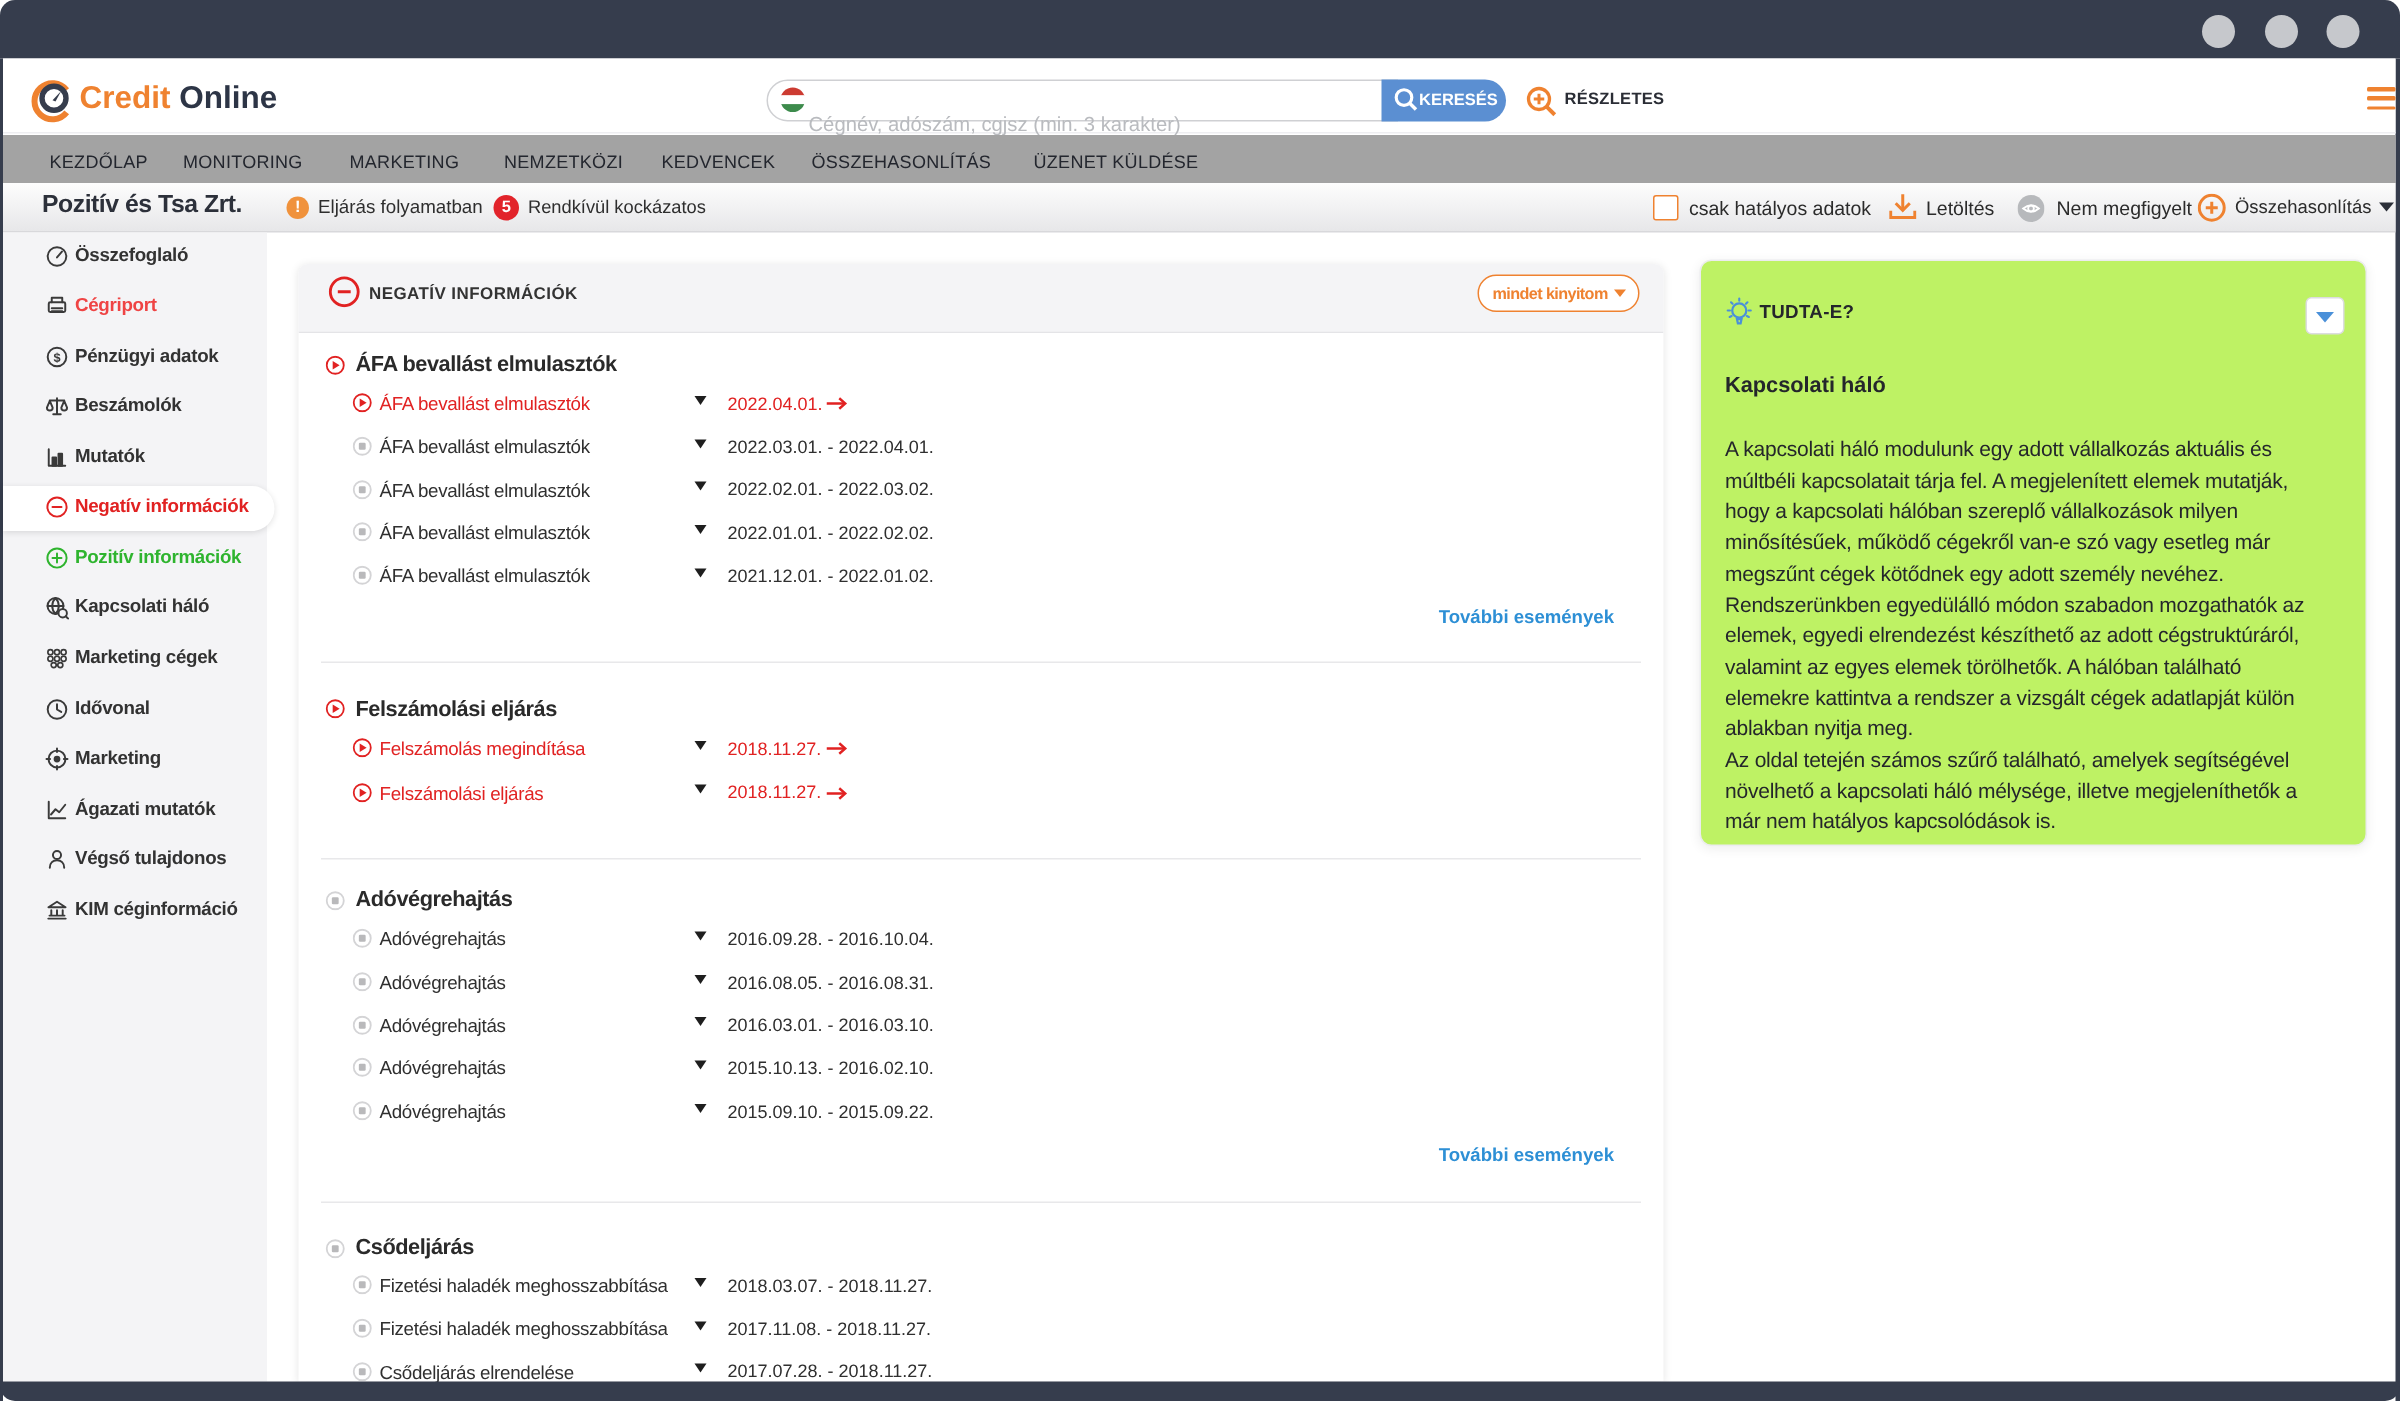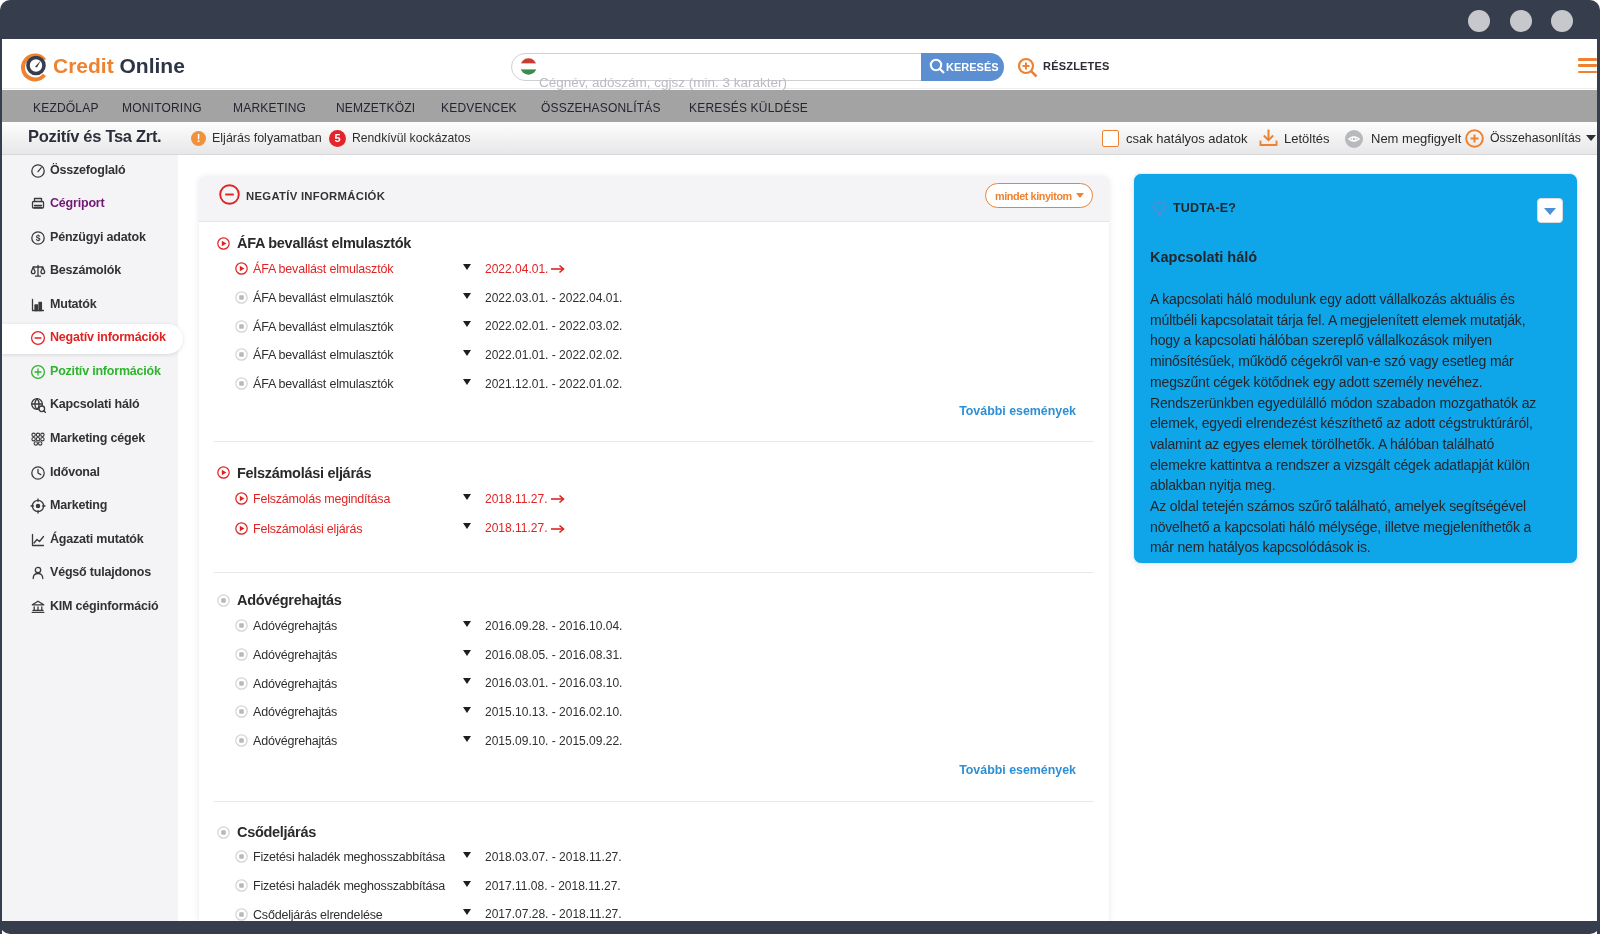--- a/index.html
+++ b/index.html
@@ -17,21 +17,21 @@
 #pill{position:absolute;left:2px;top:324px;width:181px;height:30px;background:#fff;border-radius:0 15px 15px 0;box-shadow:0 1px 4px rgba(0,0,0,.12)}
 #card{position:absolute;left:199px;top:176px;width:910px;bottom:13px;background:#fff;box-shadow:0 1px 6px rgba(0,0,0,.10);border-radius:6px 6px 0 0}
 #cardhead{position:absolute;left:0;top:0;width:910px;height:46px;background:#f4f4f6;border-bottom:1px solid #e4e4e7;border-radius:6px 6px 0 0}
 .stitle{font-weight:bold;font-size:14.5px;letter-spacing:-.3px;color:#2a2a2a}
 .row-lbl{font-size:12.5px;letter-spacing:-.2px;color:#2f2f2f}
 .red{color:#e12222!important}
 .caret{position:absolute;width:0;height:0;border-left:4.5px solid transparent;border-right:4.5px solid transparent;border-top:6px solid #1e1e1e}
 .date{position:absolute;font-size:12px;color:#2f2f2f;white-space:nowrap}
 .te{position:absolute;right:33px;font-size:12.4px;font-weight:bold;color:#2d8fd5}
 .divider{position:absolute;left:15px;width:880px;height:1px;background:#e8e8ea}
-#tudta{position:absolute;left:1133px;top:173px;width:445px;height:391px;background:#0ea5e9;border:1px solid #ececef;border-radius:8px;box-shadow:0 2px 8px rgba(0,0,0,.07)}
+#tudta{position:absolute;left:1133px;top:173px;width:445px;height:391px;background:#bef264;border:1px solid #ececef;border-radius:8px;box-shadow:0 2px 8px rgba(0,0,0,.07)}
 #tudta p{position:absolute;left:16px;top:115px;width:408px;font-size:14px;line-height:20.7px;letter-spacing:-.15px;color:#24262b}
 </style></head>
 <body>
 <div id="topbar">
     <i style="right:110px"></i>
     <i style="right:68px"></i>
     <i style="right:27px"></i>
   </div>
 <div id="lb"></div>
 <div id="rb"></div>
@@ -73,21 +73,21 @@
 <div class="abs" style="left:1578px;top:58px;width:19px;height:2.6px;background:#ef8230;border-radius:1px"></div>
 <div class="abs" style="left:1578px;top:64.4px;width:19px;height:2.6px;background:#ef8230;border-radius:1px"></div>
 <div class="abs" style="left:1578px;top:70.8px;width:19px;height:2.6px;background:#ef8230;border-radius:1px"></div>
 <div id="navrow">
   <span class="nav" style="left:31px">KEZDŐLAP</span>
   <span class="nav" style="left:120px">MONITORING</span>
   <span class="nav" style="left:231px">MARKETING</span>
   <span class="nav" style="left:334px">NEMZETKÖZI</span>
   <span class="nav" style="left:439px">KEDVENCEK</span>
   <span class="nav" style="left:539px">ÖSSZEHASONLÍTÁS</span>
-  <span class="nav" style="left:687px">KERESÉS KÜLDÉSE</span>
+  <span class="nav" style="left:687px">ÜZENET KÜLDÉSE</span>
 </div>
 <div id="toolbar">
   <span class="abs" style="left:26px;top:5px;font-size:16.5px;font-weight:bold;letter-spacing:-.3px;color:#2c303a">Pozitív és Tsa Zrt.</span>
   <div class="abs" style="left:189px;top:9px;width:15px;height:15px;border-radius:50%;background:#f0923c;color:#fff;font-size:11px;font-weight:bold;text-align:center;line-height:15px">!</div>
   <span class="abs" style="left:210px;top:9px;font-size:12.5px;color:#2e2e2e">Eljárás folyamatban</span>
   <div class="abs" style="left:327px;top:8px;width:17px;height:17px;border-radius:50%;background:#e2242b;color:#fff;font-size:11px;font-weight:bold;text-align:center;line-height:17px">5</div>
   <span class="abs" style="left:350px;top:9px;font-size:12.2px;color:#2e2e2e">Rendkívül kockázatos</span>
   <div class="abs" style="left:1100px;top:8px;width:17px;height:17px;border:1.5px solid #ef8230;border-radius:2px;background:#fff"></div>
   <span class="abs" style="left:1124px;top:9px;font-size:13px;color:#2b2b2b">csak hatályos adatok</span>
   <svg class="abs" style="left:1257px;top:6px" width="19" height="19" viewBox="0 0 19 19">
@@ -119,21 +119,21 @@
         <path d="M8 8.6 L11.3 4.7"></path>
       </g>
     </svg>
     <span class="abs" style="left:48px;top:162.6px;font-size:12.5px;font-weight:bold;letter-spacing:-.2px;color:#323232;white-space:nowrap">Összefoglaló</span>
     <svg class="abs" style="left:27.5px;top:196.1px" width="16" height="16" viewBox="0 0 16 16">
       <g fill="none" stroke="#3a3a3a" stroke-width="1.3" stroke-linejoin="round" stroke-linecap="round">
         <rect x="2.5" y="5.5" width="11" height="6.5" rx="1"></rect>
         <path d="M4.5 5.5 V2.5 h7 V5.5 M4.5 9.5 h7 M4.5 11.5 h7"></path>
       </g>
     </svg>
-    <span class="abs" style="left:48px;top:196.1px;font-size:12.5px;font-weight:bold;letter-spacing:-.2px;color:#701a75;white-space:nowrap">Cégriport</span>
+    <span class="abs" style="left:48px;top:196.1px;font-size:12.5px;font-weight:bold;letter-spacing:-.2px;color:#ef4444;white-space:nowrap">Cégriport</span>
     <svg class="abs" style="left:27.5px;top:229.7px" width="16" height="16" viewBox="0 0 16 16">
       <g fill="none" stroke="#3a3a3a" stroke-width="1.3" stroke-linejoin="round" stroke-linecap="round">
         <circle cx="8" cy="8" r="6.2"></circle>
         <text x="8" y="11" font-size="8.5" font-weight="bold" text-anchor="middle" fill="#3a3a3a" stroke="none" font-family="Liberation Sans">$</text>
       </g>
     </svg>
     <span class="abs" style="left:48px;top:229.7px;font-size:12.5px;font-weight:bold;letter-spacing:-.2px;color:#323232;white-space:nowrap">Pénzügyi adatok</span>
     <svg class="abs" style="left:27.5px;top:263.3px" width="16" height="16" viewBox="0 0 16 16">
       <g fill="none" stroke="#3a3a3a" stroke-width="1.3" stroke-linejoin="round" stroke-linecap="round">
         <path d="M8 2.5 V12.5 M3.2 4 h9.6 M5.5 13.2 h5"></path>

